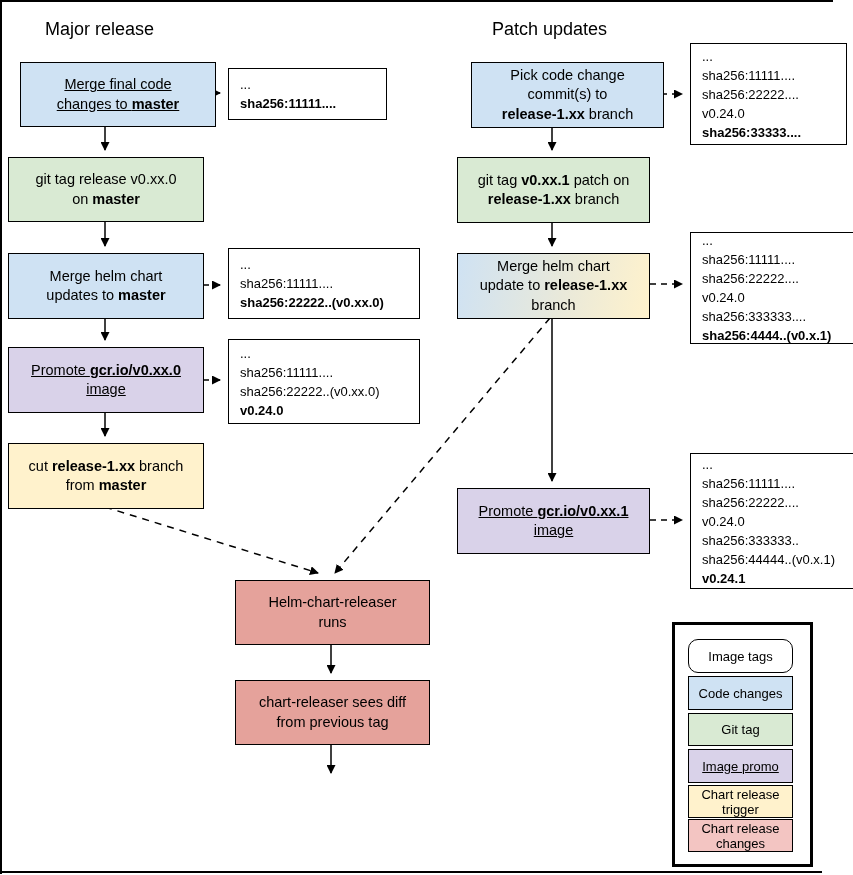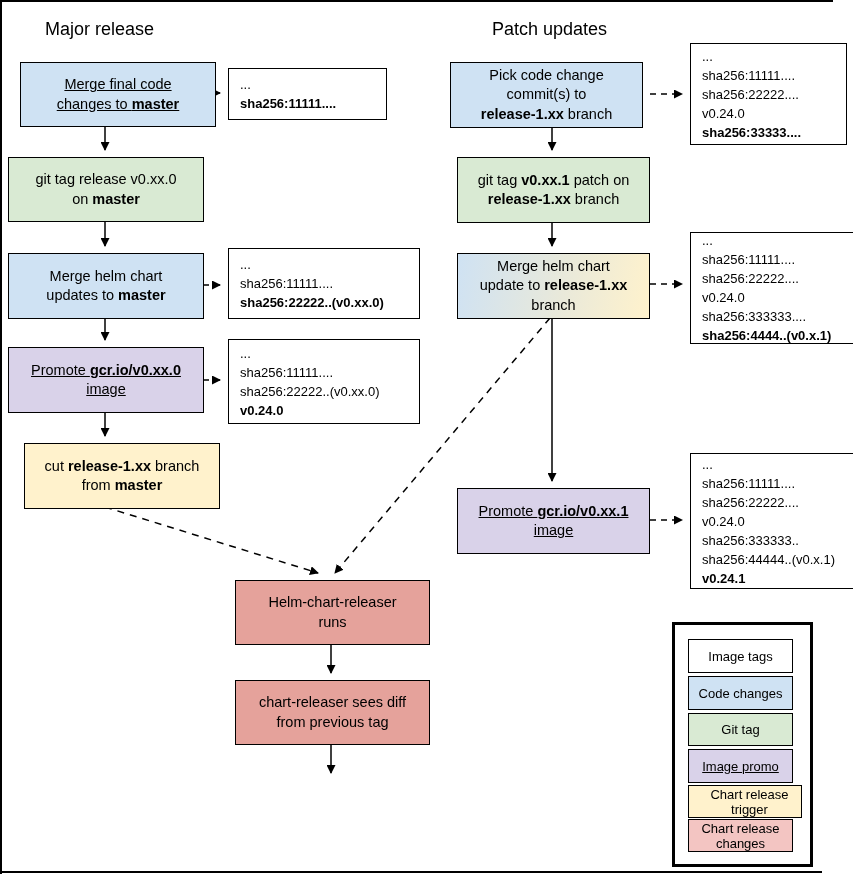--- a/index.html
+++ b/index.html
@@ -79,42 +79,42 @@
 on <b>master</b></span>
   </div>
   <div class="node c-blue" style="left:8px;top:253px;width:194px;height:64px;">
     <span class="ntext">Merge helm chart
 updates to <b>master</b></span>
   </div>
   <div class="node c-purple" style="left:8px;top:347px;width:194px;height:64px;">
     <span class="ntext">Promote <b>gcr.io/v0.xx.0</b>
 image</span>
   </div>
-  <div class="node c-yellow" style="left:24px;top:443px;width:194px;height:64px;">
+  <div class="node c-yellow" style="left:8px;top:443px;width:194px;height:64px;">
     <span class="ntext">cut <b>release-1.xx</b> branch
 from <b>master</b></span>
   </div>
 
   <div class="tagbox" style="left:228px;top:68px;width:142px;height:50px;">
     <span class="ttext">...
 <b>sha256:11111....</b></span>
   </div>
   <div class="tagbox" style="left:228px;top:248px;width:175px;height:69px;">
     <span class="ttext">...
 sha256:11111....
 <b>sha256:22222..(v0.xx.0)</b></span>
   </div>
   <div class="tagbox" style="left:228px;top:339px;width:175px;height:83px;">
     <span class="ttext">...
 sha256:11111....
 sha256:22222..(v0.xx.0)
 <b>v0.24.0</b></span>
   </div>
 
-  <div class="node c-blue" style="left:450px;top:62px;width:191px;height:64px;">
+  <div class="node c-blue" style="left:471px;top:62px;width:191px;height:64px;">
     <span class="ntext">Pick code change
 commit(s) to
 <b>release-1.xx</b> branch</span>
   </div>
   <div class="node c-green" style="left:457px;top:157px;width:191px;height:64px;">
     <span class="ntext">git tag <b>v0.xx.1</b> patch on
 <b>release-1.xx</b> branch</span>
   </div>
   <div class="node c-grad" style="left:457px;top:253px;width:191px;height:64px;">
     <span class="ntext">Merge helm chart
@@ -154,21 +154,21 @@
   <div class="node c-salmon" style="left:235px;top:580px;width:193px;height:63px;">
     <span class="ntext">Helm-chart-releaser
 runs</span>
   </div>
   <div class="node c-salmon" style="left:235px;top:680px;width:193px;height:63px;">
     <span class="ntext">chart-releaser sees diff
 from previous tag</span>
   </div>
 
   <div class="legend">
-    <div class="legend-item c-white" style="top:14px;height:32px;">Image tags</div>
+    <div class="legend-item c-white" style="top:14px;height:32px;border-radius:10px;">Image tags</div>
     <div class="legend-item c-blue" style="top:51px;height:32px;">Code changes</div>
     <div class="legend-item c-green" style="top:88px;height:31px;">Git tag</div>
     <div class="legend-item c-purple" style="top:124px;height:32px;">Image promo</div>
-    <div class="legend-item c-yellow" style="top:160px;height:31px;padding-left:9px;">Chart release trigger</div>
+    <div class="legend-item c-yellow" style="top:160px;height:31px;">Chart release trigger</div>
     <div class="legend-item c-pink" style="top:194px;height:31px;">Chart release changes</div>
   </div>
 
 </div>
 
 </body></html>

